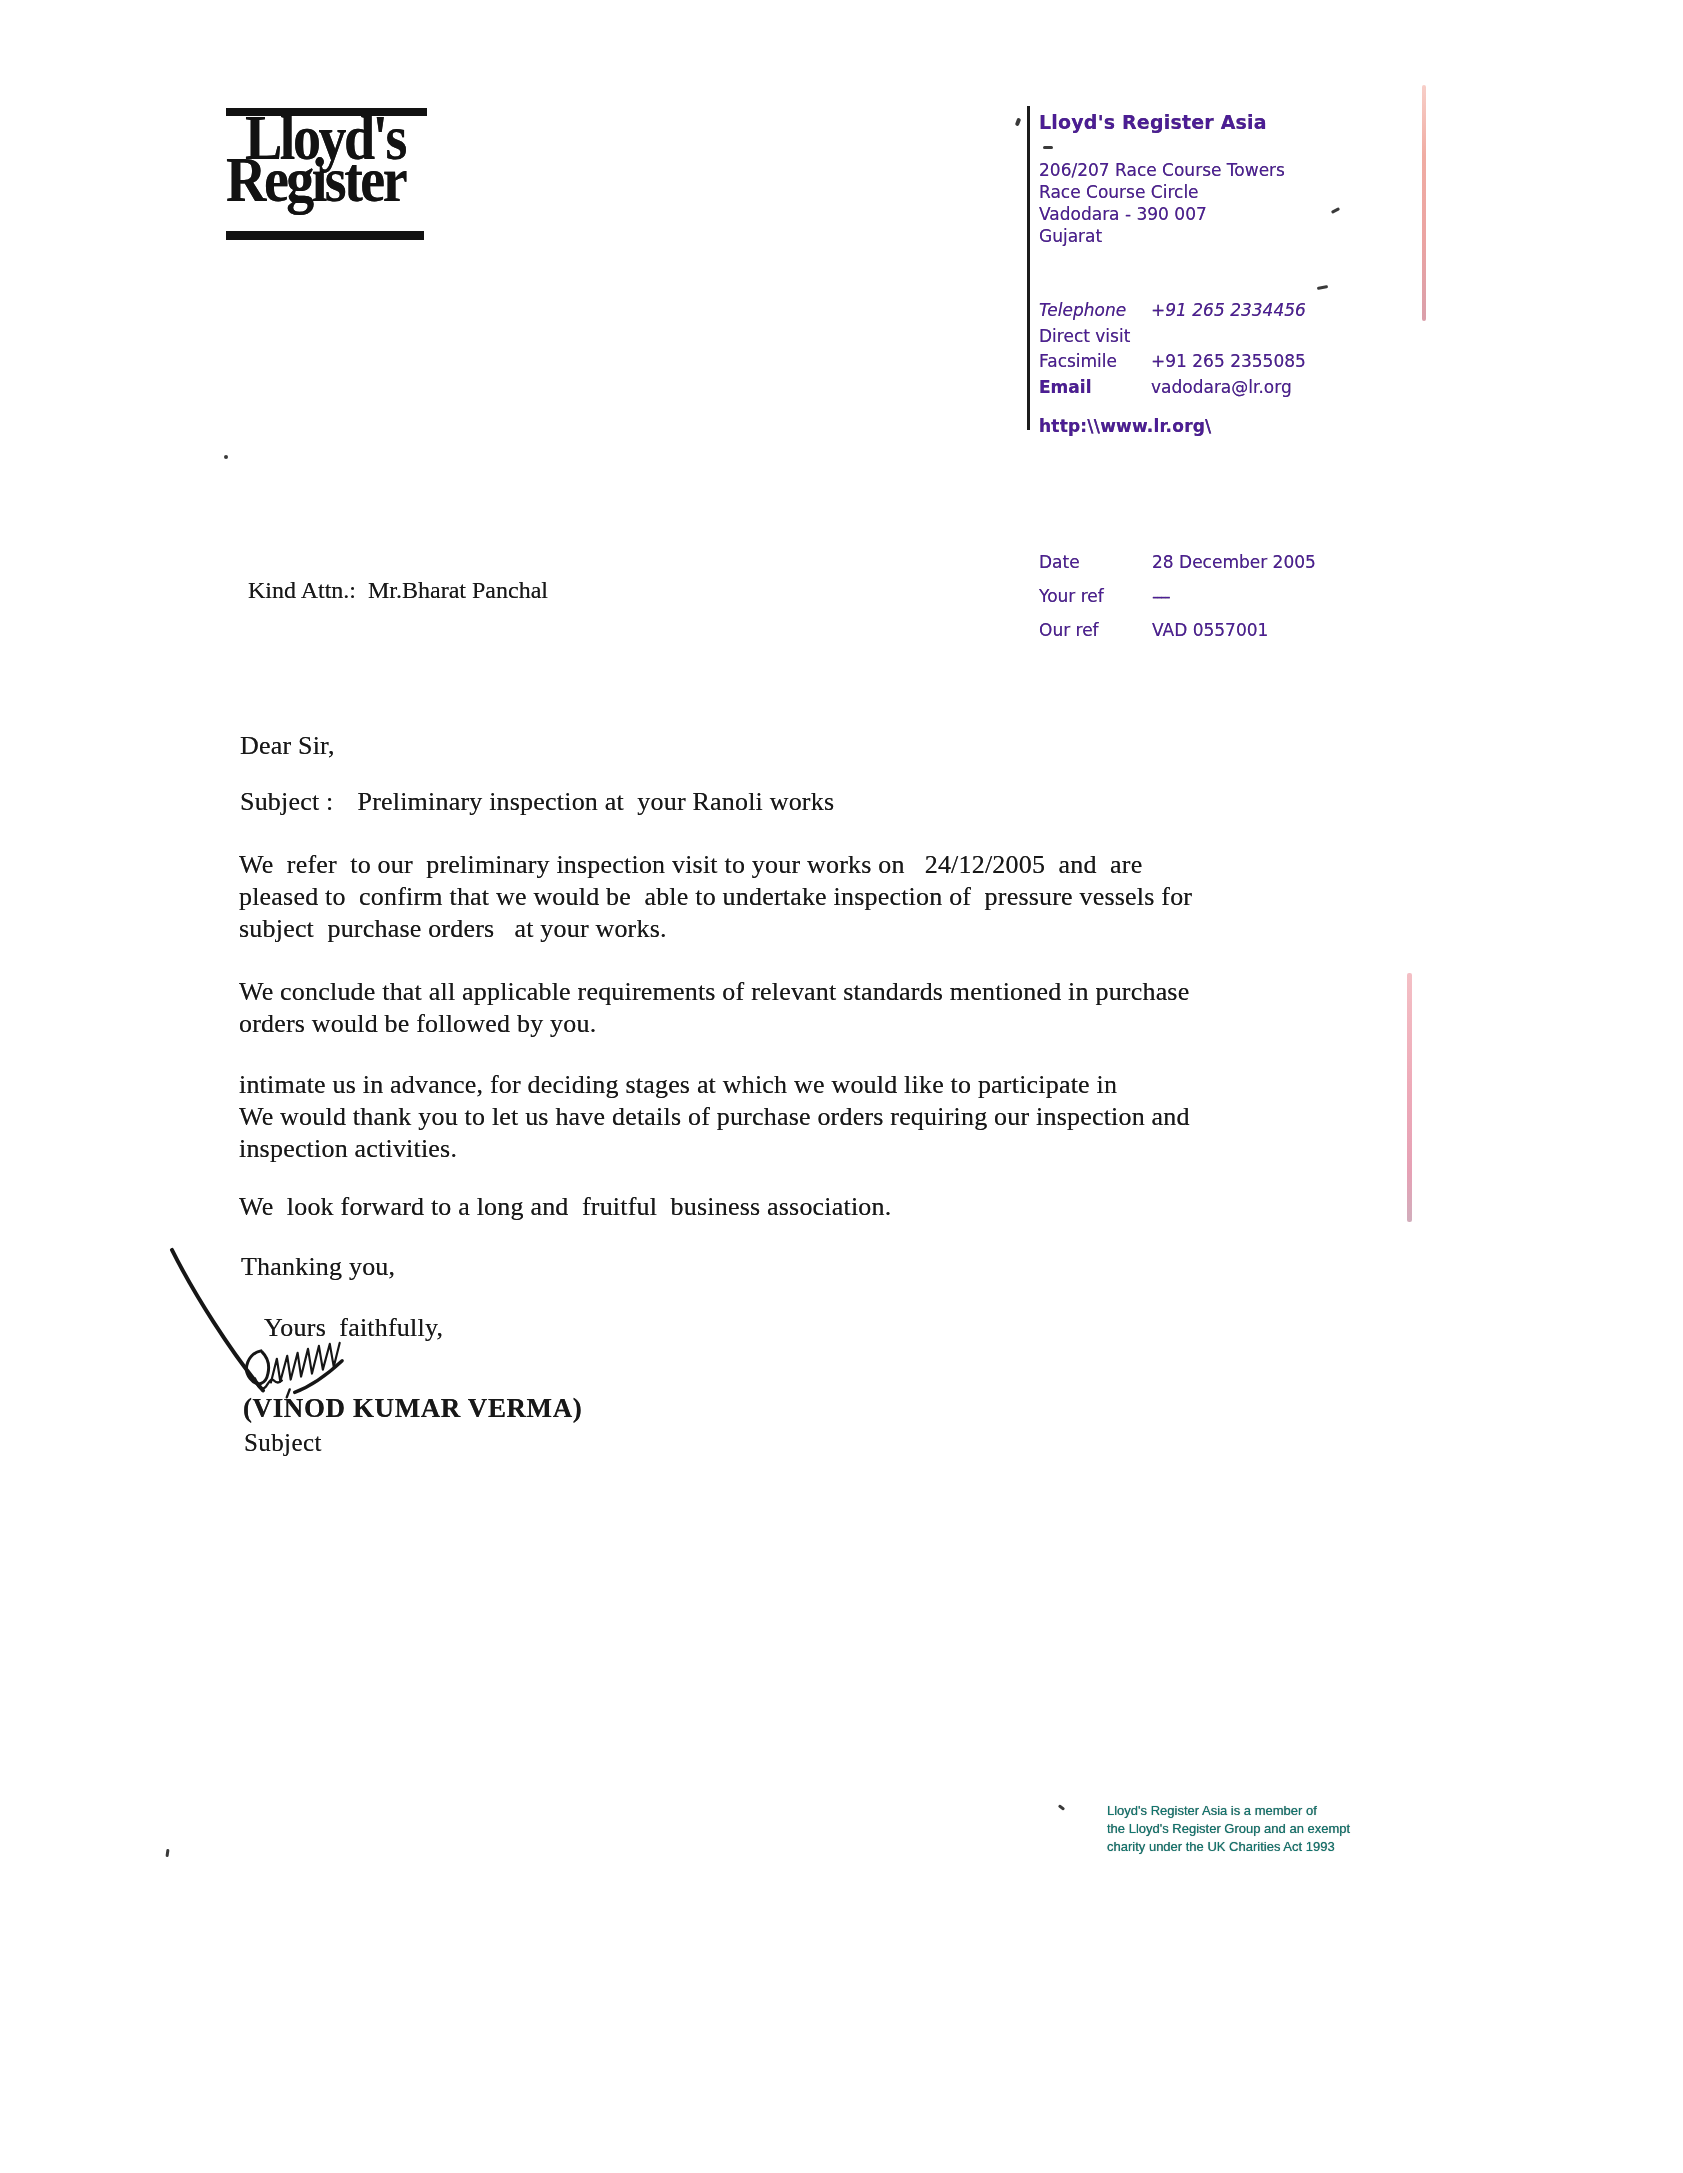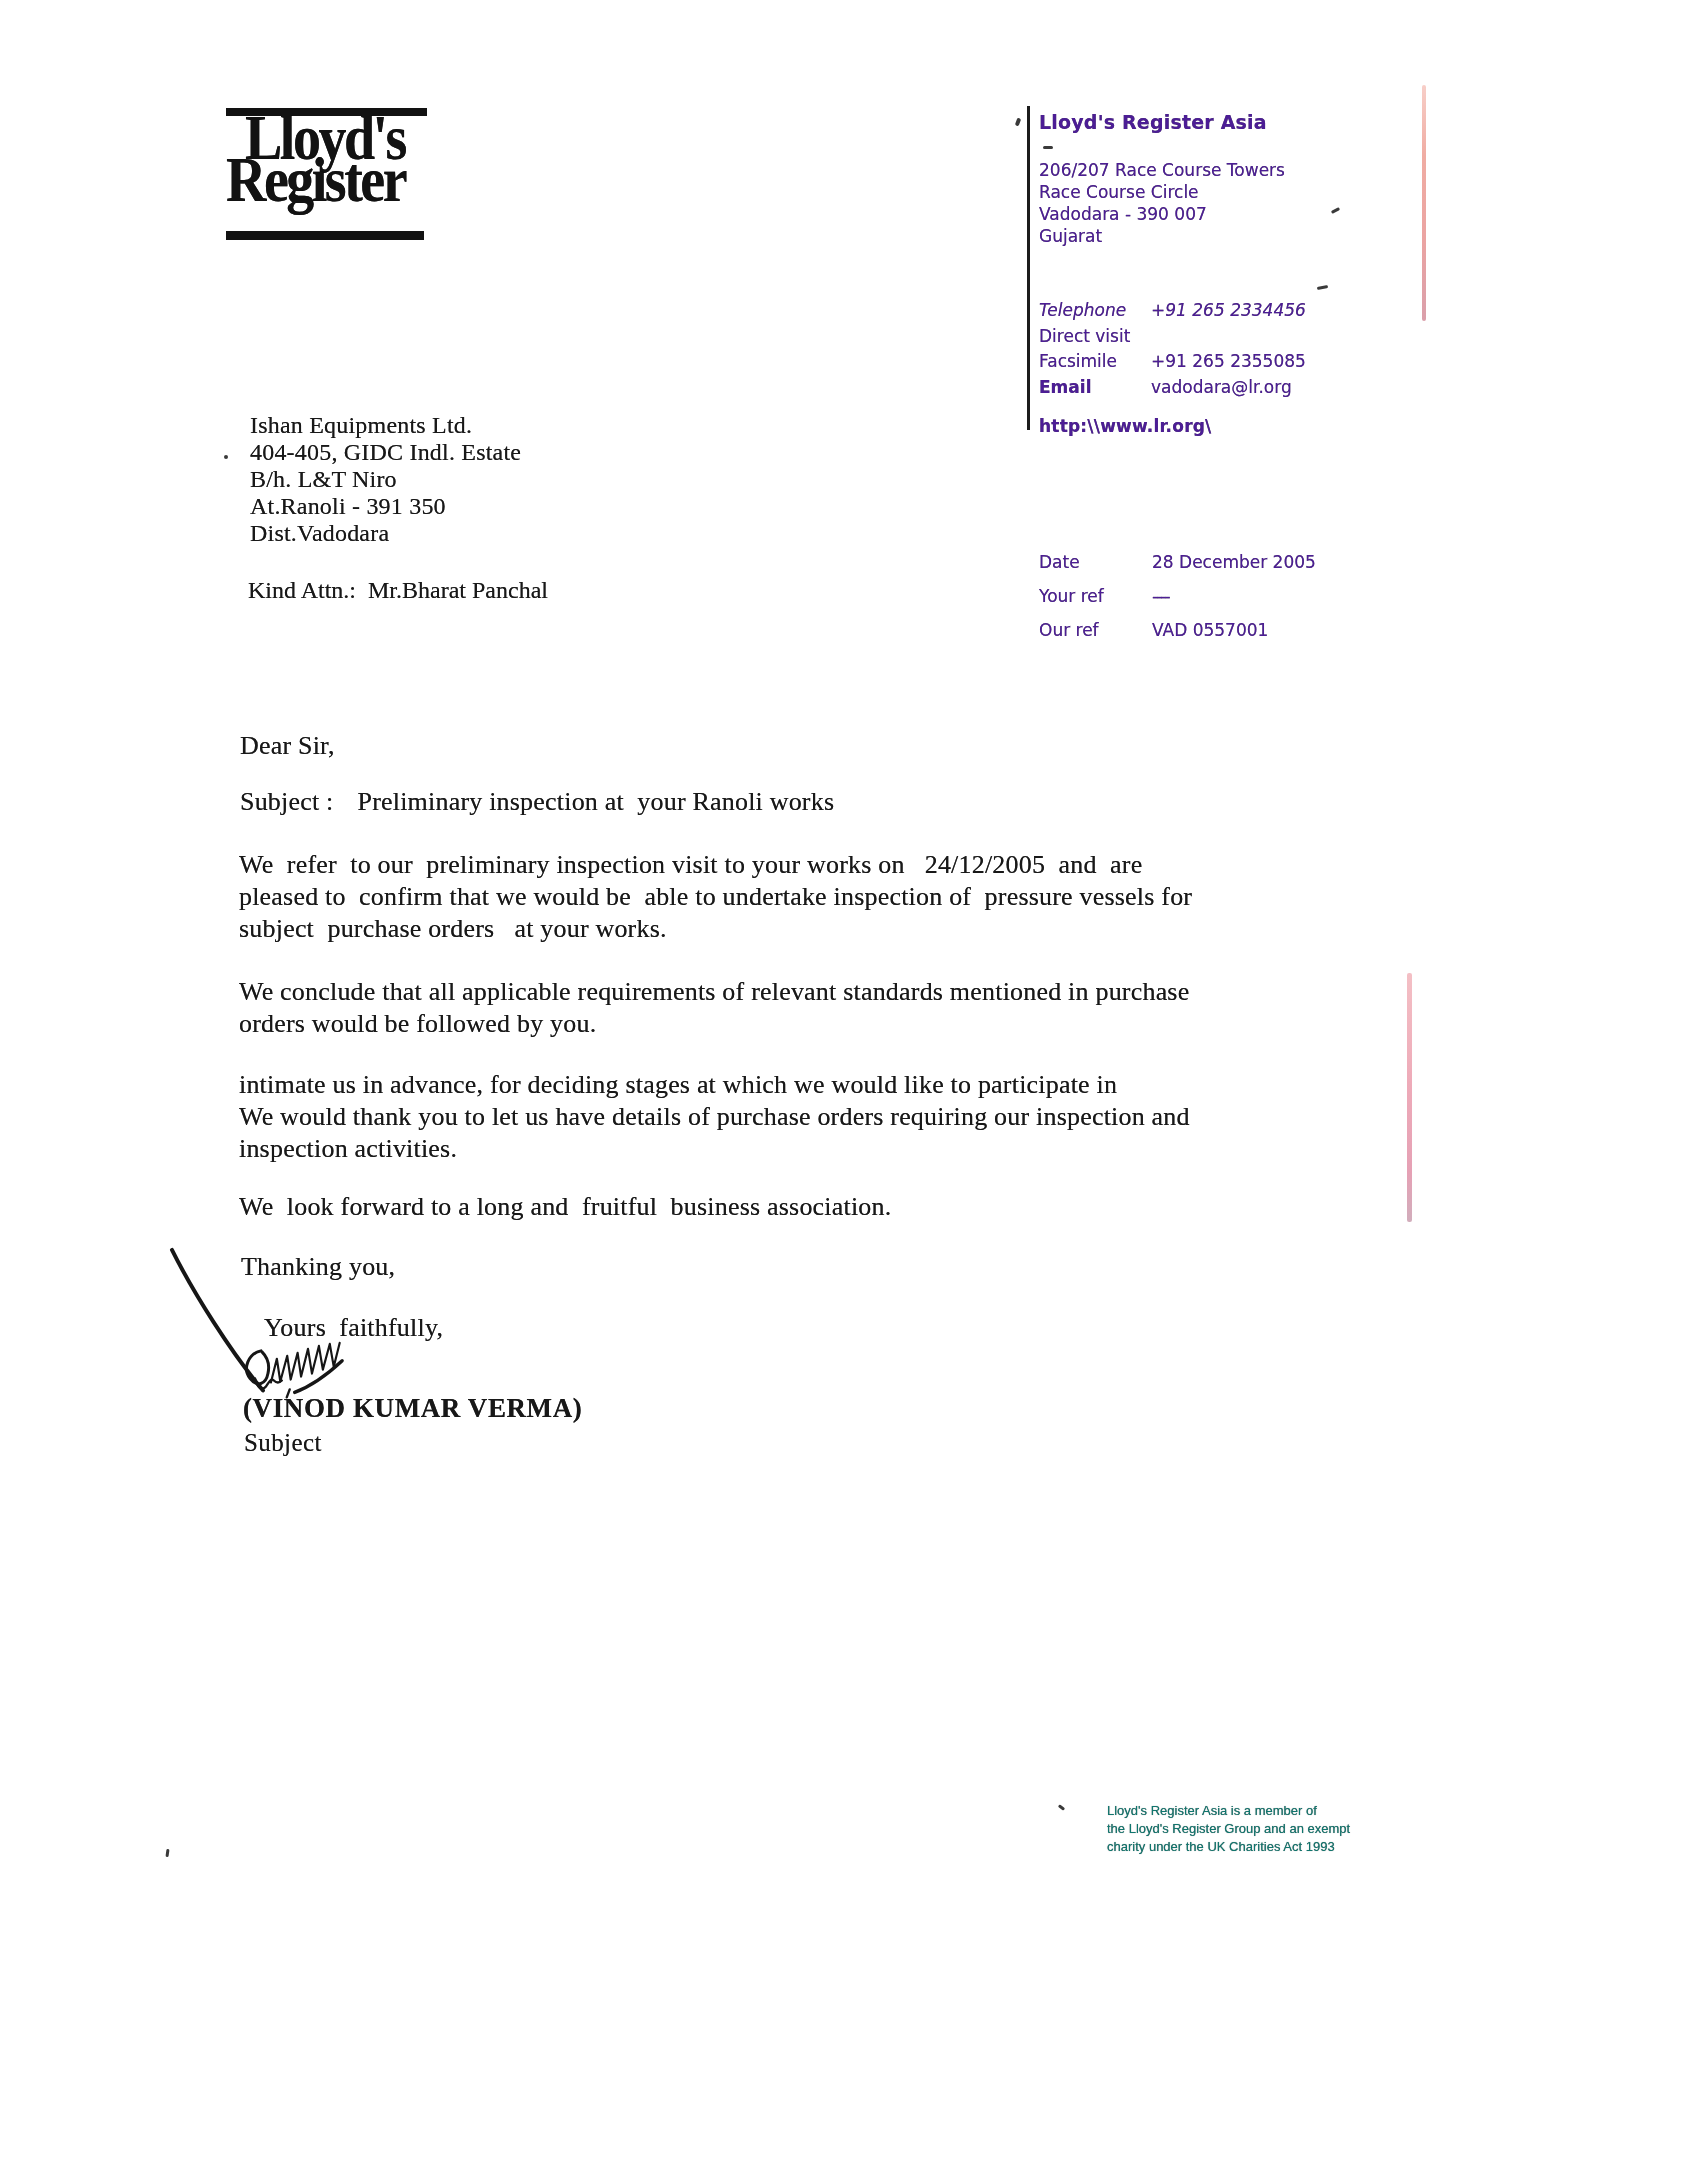--- a/index.html
+++ b/index.html
@@ -92,27 +92,20 @@
   <div class="ref-row sans" style="top:552px;">
     <span class="lbl">Date</span><span>28 December 2005</span>
   </div>
   <div class="ref-row sans" style="top:586px;">
     <span class="lbl">Your ref</span><span style="letter-spacing:-2px;">----</span>
   </div>
   <div class="ref-row sans" style="top:620px;">
     <span class="lbl">Our ref</span><span>VAD 0557001</span>
   </div>
 
-  <div class="abs recipient" style="left:250px;top:412px;">
-    <div>Ishan Equipments Ltd.</div>
-    <div>404-405, GIDC Indl. Estate</div>
-    <div>B/h. L&amp;T Niro</div>
-    <div>At.Ranoli - 391 350</div>
-    <div>Dist.Vadodara</div>
-  </div>
   <div class="abs attention" style="left:248px;top:577px;">Kind Attn.:  Mr.Bharat Panchal</div>
 
   <div class="abs serif-line" style="left:240px;top:730px;">Dear Sir,</div>
 
   <div class="abs serif-line subject-row" style="left:240px;top:786px;">
     <span>Subject :</span>
     <span class="subj-text">Preliminary inspection at  your Ranoli works</span>
   </div>
 
   <div class="abs" style="left:239px;top:849px;">

